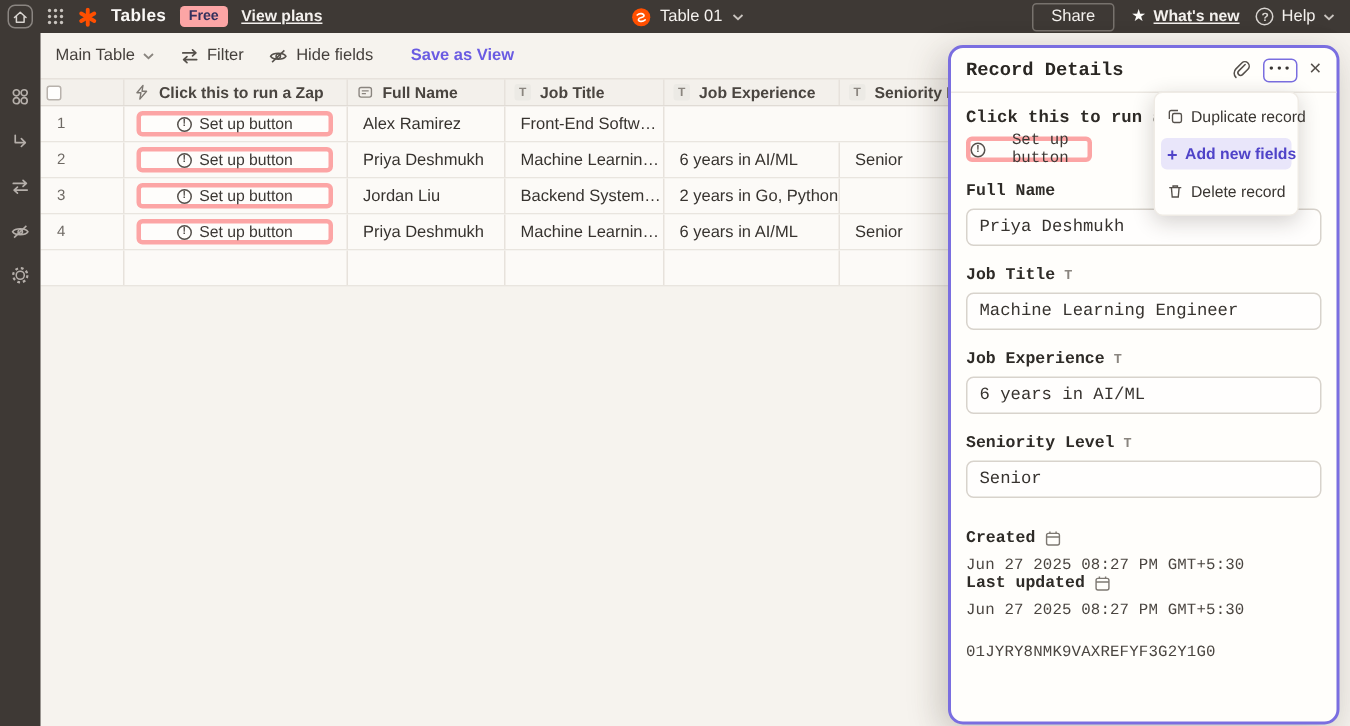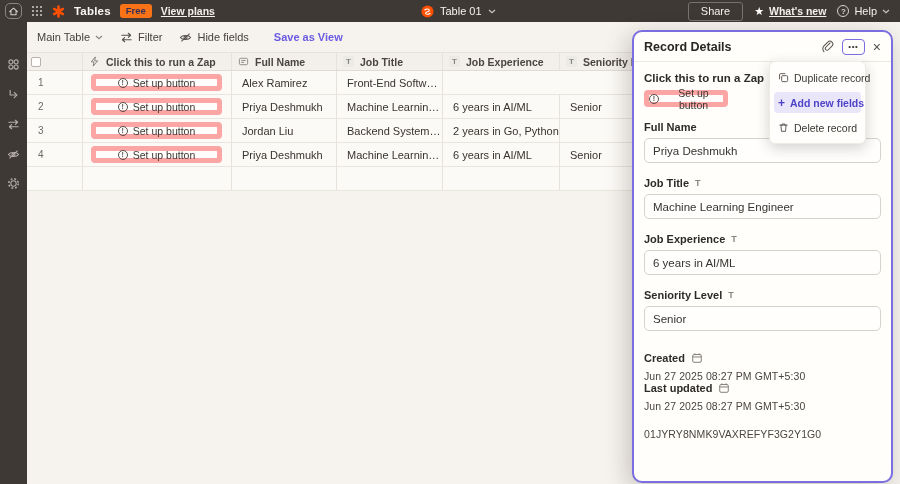--- a/index.html
+++ b/index.html
@@ -19,21 +19,21 @@
   }
   .tb-left { position: absolute; left: 5px; top: 0; height: 22px; display: flex; align-items: center; gap: 9px; }
   .tb-mid  { position: absolute; left: 421px; top: 0; height: 22px; display: flex; align-items: center; gap: 6px; }
   .tb-right{ position: absolute; right: 10px; top: 0; height: 22px; display: flex; align-items: center; gap: 11px; }
   .home-btn {
     width: 17px; height: 16px; border: 1.5px solid #8a8581; border-radius: 5px;
     display: flex; align-items: center; justify-content: center; background: transparent;
   }
   .brand { font-size: 11.5px; font-weight: bold; color: #faf8f6; letter-spacing: .2px; }
   .free-badge {
-    background: #f97316; color: #33305c; font-size: 9.5px; font-weight: bold;
+    background: #fca5a5; color: #33305c; font-size: 9.5px; font-weight: bold;
     padding: 2px 6px; border-radius: 3px; line-height: 1;
   }
   .tb-link { font-size: 10.5px; font-weight: bold; text-decoration: underline; color: #f3f0ed; cursor: pointer; }
   .tbl-name { font-size: 11px; color: #f5f2ef; }
   .share-btn {
     border: 1px solid #77726d; border-radius: 3px; background: transparent; color: #f3f0ed;
     font-size: 11px; padding: 2.5px 12px; font-family: inherit;
   }
   .whats-new, .help-wrap { display: flex; align-items: center; gap: 5px; font-size: 11px; }
   .star { font-size: 11px; color: #fdfcfa; line-height: 1; }
@@ -69,39 +69,39 @@
   .trow  { height: 24px; background: #fcfaf7; border-bottom: 1px solid #e9e5df; }
   .th, .td { border-right: 1px solid #e7e2dc; display: flex; align-items: center; overflow: hidden; }
   .th { color: #4a4540; font-weight: bold; font-size: 10.5px; gap: 6px; padding-left: 6px; white-space: nowrap; }
   .th.sel { padding-left: 4px; }
   .td { padding-left: 10px; white-space: nowrap; }
   .td .trunc { overflow: hidden; text-overflow: ellipsis; }
   .rownum { color: #6e6964; font-size: 10px; padding-left: 11px; }
   .checkbox { width: 10px; height: 10px; border: 1px solid #b8b2ac; border-radius: 2px; background: #fffefd; }
   .cell-btn-wrap { padding: 0 9px 0 8px; width: 100%; }
   .setup-btn {
-    width: 100%; height: 17px; border: 5px solid #fca5a5; border-radius: 4px; background: #fefdfb;
+    width: 100%; height: 17px; border: 3px solid #fca5a5; border-radius: 4px; background: #fefdfb;
     display: flex; align-items: center; justify-content: center; gap: 5px;
     font-size: 10.5px; color: #3c3834; font-family: inherit; cursor: pointer;
   }
   .excl {
     width: 10px; height: 10px; border: 1px solid #55504b; border-radius: 50%;
     font-size: 7px; font-weight: bold; color: #55504b; display: flex; align-items: center; justify-content: center; flex: none;
   }
   .tic {
     width: 11px; height: 11px; background: #eceae5; border-radius: 2px; color: #8a857f;
     font-size: 8px; font-weight: bold; display: flex; align-items: center; justify-content: center; flex: none;
   }
 
   
   .panel {
     position: absolute; left: 632px; top: 30px; width: 261px; height: 453px;
     background: #fffefb; border: 2px solid #7a6ee0; border-radius: 10px;
     box-shadow: -8px 4px 22px rgba(70,58,45,.14), 0 8px 24px rgba(0,0,0,.10);
-    z-index: 40; padding: 0 10px;
+    z-index: 40; padding: 0 10px; font-family: Liberation Mono, monospace;
   }
   .panel-header {
     height: 30px; display: flex; align-items: center;
     border-bottom: 1px solid #ece8e2; margin: 0 -10px; padding: 0 10px;
   }
   .panel-title { font-size: 12.5px; font-weight: bold; color: #2a2723; flex: 1; }
   .ph-icons { display: flex; align-items: center; gap: 8px; }
   .ellipsis-btn {
     width: 23px; height: 16px; border: 1.5px solid #7a6ee0; border-radius: 4px; background: #fffefb;
     font-size: 8px; letter-spacing: .5px; color: #3a3632; display: flex; align-items: center; justify-content: center;

